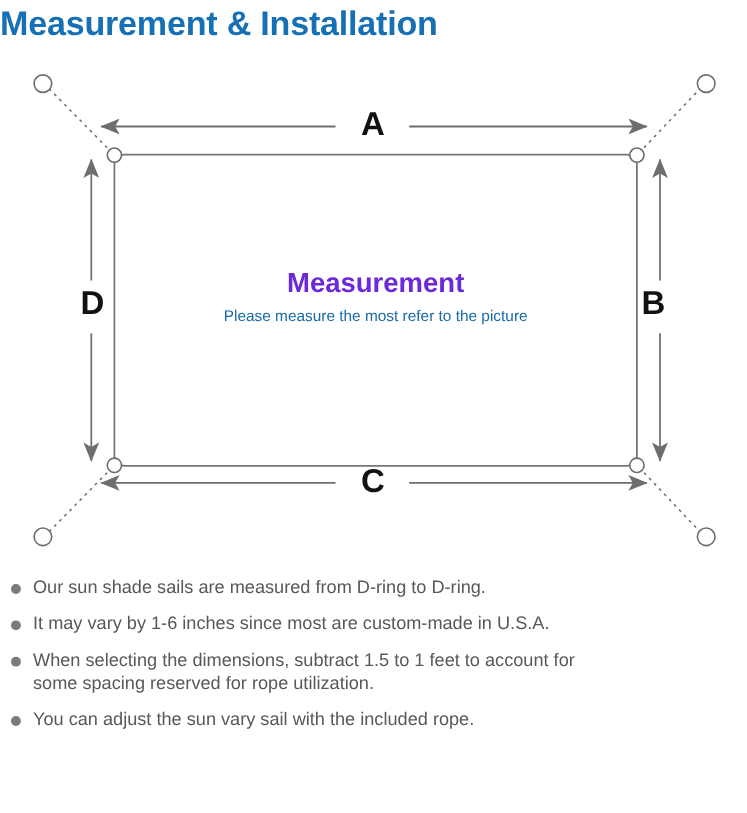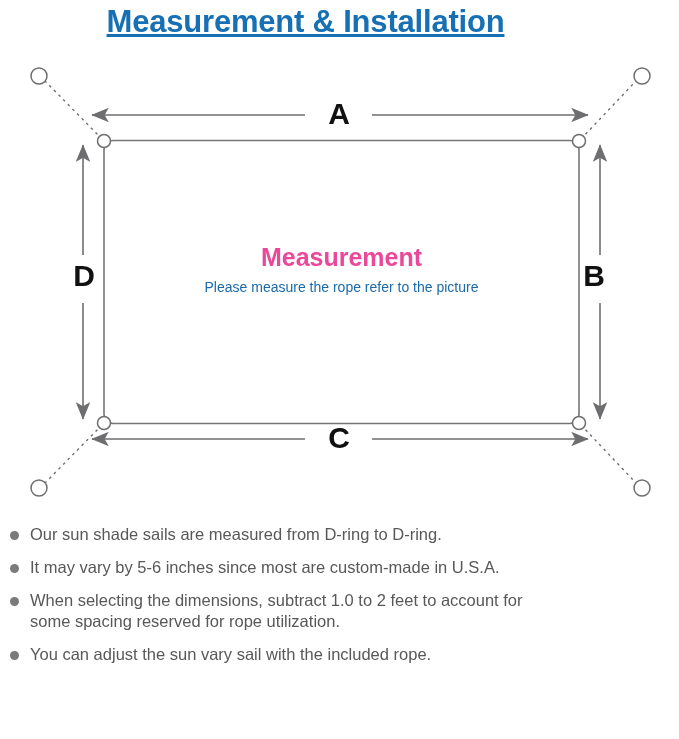--- a/index.html
+++ b/index.html
@@ -14,27 +14,25 @@
     font-family: "Liberation Sans", "DejaVu Sans", sans-serif;
     overflow: hidden;
   }
 
   
   #page-title {
     position: absolute;
     top: 4px;
     left: 0;
     width: 611px;
-    text-align: center;
     font-size: 31px;
     font-weight: bold;
     color: #1770b4;
     letter-spacing: -0.2px;
     font-family: "Liberation Sans", "DejaVu Sans", sans-serif;
-    text-decoration: underline;
   }
 
   
   #diagram {
     position: absolute;
     top: 55px;
     left: 0;
     width: 679px;
     height: 455px;
   }
@@ -57,21 +55,21 @@
   .sail-caption {
     position: absolute;
     left: 104px;
     width: 475px;
     text-align: center;
   }
   #sail-title {
     top: 188px;
     font-size: 25px;
     font-weight: bold;
-    color: #ec4899;
+    color: #6d28d9;
   }
   #sail-subtitle {
     top: 224px;
     font-size: 14px;
     color: #1a6aa8;
   }
 
   
   #notes {
     position: absolute;
@@ -144,33 +142,33 @@
     <line x1="600" y1="200" x2="600" y2="90" stroke="#6e6e70" stroke-width="1.6" marker-end="url(#arrowEnd)"></line>
     <line x1="600" y1="248" x2="600" y2="364" stroke="#6e6e70" stroke-width="1.6" marker-end="url(#arrowEnd)"></line>
   </svg>
 
   <div class="dim-letter" id="dim-a">A</div>
   <div class="dim-letter" id="dim-b">B</div>
   <div class="dim-letter" id="dim-c">C</div>
   <div class="dim-letter" id="dim-d">D</div>
 
   <div class="sail-caption" id="sail-title">Measurement</div>
-  <div class="sail-caption" id="sail-subtitle">Please measure the rope refer to the picture</div>
+  <div class="sail-caption" id="sail-subtitle">Please measure the most refer to the picture</div>
 </div>
 
 <div id="notes">
   <div class="note-item">
     <span class="note-bullet"></span>
     <span>Our sun shade sails are measured from D-ring to D-ring.</span>
   </div>
   <div class="note-item">
     <span class="note-bullet"></span>
-    <span>It may vary by 5-6 inches since most are custom-made in U.S.A.</span>
+    <span>It may vary by 1-6 inches since most are custom-made in U.S.A.</span>
   </div>
   <div class="note-item">
     <span class="note-bullet"></span>
-    <span>When selecting the dimensions, subtract 1.0 to 2 feet to account for some spacing reserved for rope utilization.</span>
+    <span>When selecting the dimensions, subtract 1.5 to 1 feet to account for some spacing reserved for rope utilization.</span>
   </div>
   <div class="note-item">
     <span class="note-bullet"></span>
     <span>You can adjust the sun vary sail with the included rope.</span>
   </div>
 </div>
 
 </body></html>

